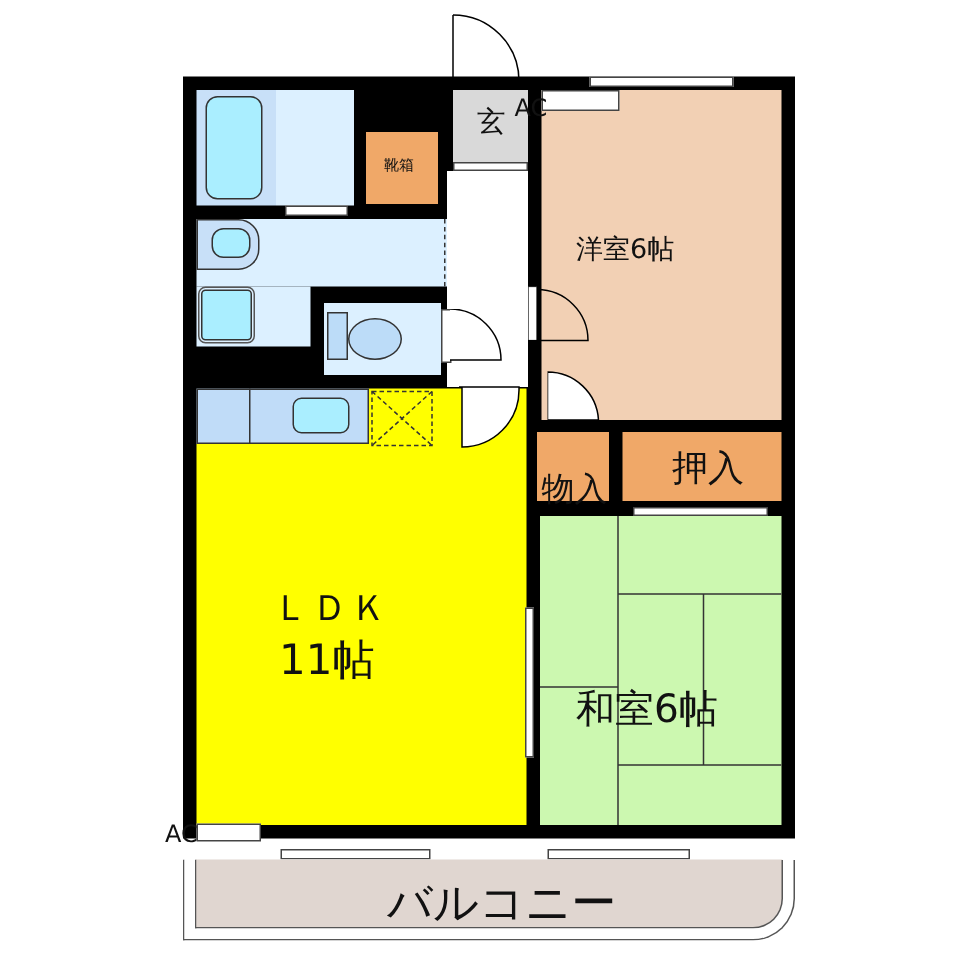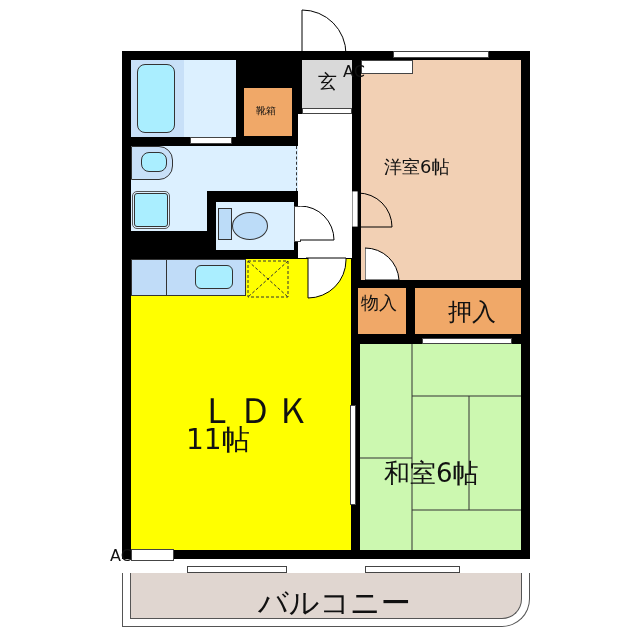--- a/index.html
+++ b/index.html
@@ -56,42 +56,42 @@
 <div class="abs" style="left:131px;top:296px;width:220px;height:254px;background:#ffff00"></div>
 <div class="abs" style="left:246px;top:259px;width:105px;height:37px;background:#ffff00"></div>
 <svg class="abs" style="left:247px;top:260px;width:42px;height:38px" viewBox="0 0 42 38">
   <rect x="1" y="1" width="40" height="36" fill="none" stroke="#333" stroke-dasharray="3,2"></rect>
   <line x1="1" y1="1" x2="41" y2="37" stroke="#333" stroke-dasharray="3,2"></line>
   <line x1="41" y1="1" x2="1" y2="37" stroke="#333" stroke-dasharray="3,2"></line>
 </svg>
 <svg class="abs" style="left:306px;top:256px;width:44px;height:44px" viewBox="0 0 44 44">
   <path d="M0 2 L40 2 L40 4 A38 38 0 0 1 2 42 L2 2" fill="#fff" stroke="#000" stroke-width="1"></path>
 </svg>
-<div class="label" style="left:200px;top:393px;font-size:36px;letter-spacing:2px">ＬＤＫ</div>
+<div class="label" style="left:182px;top:393px;font-size:24px;letter-spacing:2px">ＬＤＫ</div>
 <div class="label" style="left:186px;top:426px;font-size:28px">11帖</div>
 <div class="abs win" style="left:350px;top:405px;width:6px;height:100px"></div>
 
 <div class="abs" style="left:131px;top:549px;width:43px;height:12px;background:#fff;border:1px solid #444"></div>
 <div class="label" style="left:110px;top:548px;font-size:16px">AC</div>
 
 <div class="abs" style="left:361px;top:60px;width:160px;height:220px;background:#f2d0b4"></div>
 <div class="abs win" style="left:393px;top:51px;width:96px;height:7px"></div>
 <div class="abs" style="left:361px;top:60px;width:52px;height:14px;background:#fff;border:1px solid #444"></div>
 <div class="label" style="left:343px;top:64px;font-size:16px">AC</div>
 <div class="label" style="left:384px;top:158px;font-size:18px">洋室6帖</div>
 <svg class="abs" style="left:352px;top:191px;width:42px;height:40px" viewBox="0 0 42 40">
   <rect x="0" y="0" width="6" height="36" fill="#fff" stroke="#000" stroke-width="0.8"></rect>
   <path d="M6 2 A34 34 0 0 1 40 36 L6 36" fill="none" stroke="#000" stroke-width="1"></path>
 </svg>
 <svg class="abs" style="left:365px;top:246px;width:40px;height:36px" viewBox="0 0 40 36">
   <path d="M0 2 A34 34 0 0 1 34 34 L0 34 Z" fill="#fff" stroke="#000" stroke-width="1"></path>
 </svg>
 
 <div class="abs" style="left:358px;top:288px;width:48px;height:46px;background:#f0a868"></div>
-<div class="label" style="left:361px;top:294px;font-size:18px">物入</div>
+<div class="label" style="left:361px;top:316px;font-size:22px">物入</div>
 <div class="abs" style="left:415px;top:288px;width:106px;height:46px;background:#f0a868"></div>
 <div class="label" style="left:448px;top:300px;font-size:24px">押入</div>
 
 <div class="abs" style="left:360px;top:344px;width:161px;height:206px;background:#ccf8b0"></div>
 <div class="abs win" style="left:422px;top:338px;width:90px;height:6px"></div>
 <svg class="abs" style="left:360px;top:344px;width:161px;height:206px" viewBox="0 0 161 206">
   <g stroke="#333" stroke-width="1" fill="none">
     <line x1="52" y1="0" x2="52" y2="206"></line>
     <line x1="52" y1="52" x2="161" y2="52"></line>
     <line x1="109" y1="52" x2="109" y2="166"></line>

